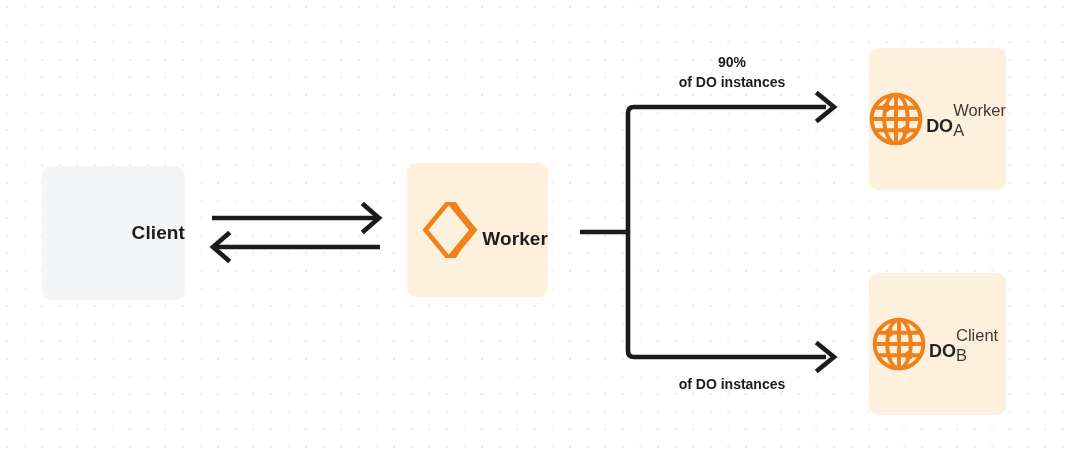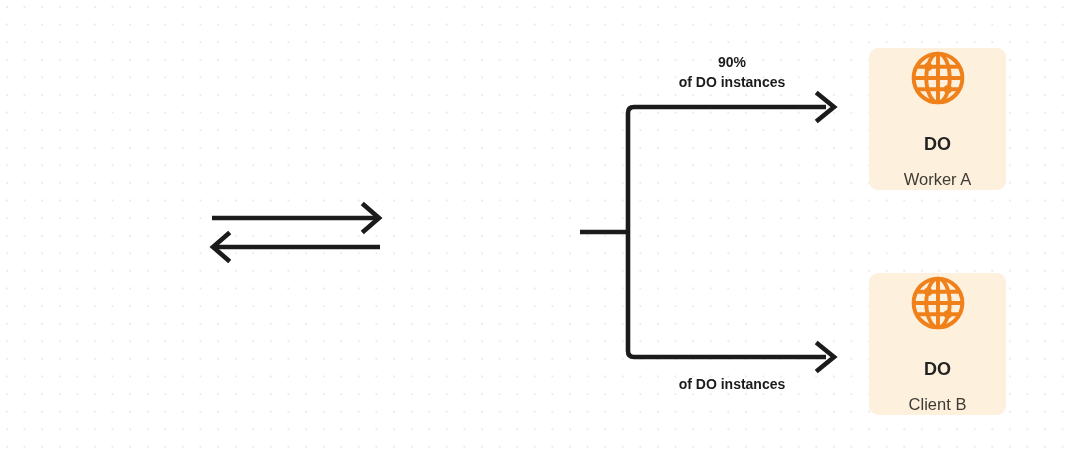--- a/index.html
+++ b/index.html
@@ -18,23 +18,23 @@
     background-size: 17.6px 17.6px;
     background-position: 6px 6px;
     overflow: hidden;
   }
 
   
   .node {
     position: absolute;
     border-radius: 9px;
     display: flex;
-    flex-direction: column;
+    flex-direction: row;
     align-items: center;
-    justify-content: space-between;
+    justify-content: flex-end;
     box-sizing: border-box;
   }
   .node-client {
     left: 42px; top: 166px;
     width: 143px; height: 134px;
     background: #f4f5f7;
   }
   .node-worker {
     left: 407px; top: 163px;
     width: 141px; height: 134px;
@@ -101,21 +101,37 @@
     white-space: nowrap;
   }
   .branch-label-top  { left: 628px; top: 52px;  width: 208px; }
   .branch-label-bot  { left: 628px; top: 374px; width: 208px; }
 </style>
 </head>
 <body>
 
 <div id="canvas">
 
+  <div class="node node-client">
+    <div class="node-title">Client</div>
+  </div>
 
+  <div class="node node-worker">
+    <div class="icon-wrap">
+      <svg width="70" height="70" viewBox="0 0 70 70" aria-hidden="true">
+
+        <path d="M33.5 7 L10.5 35 L33.5 63 L39.5 63 L16.5 35 L39.5 7 Z" fill="#f0811a"></path>
+
+        <path d="M42.5 7 L34.0 7 L57.0 35 L34.0 63 L42.5 63 L65.5 35 Z" fill="#f0811a"></path>
+
+        <path d="M53.0 7 L45.0 7 L68.0 35 L45.0 63 L53.0 63 L70.0 35 Z" fill="#f0811a" transform="translate(-9,0)"></path>
+      </svg>
+    </div>
+    <div class="node-title worker-label">Worker</div>
+  </div>
 
   <div class="node node-do-a">
     <div class="icon-wrap">
       <svg width="60" height="60" viewBox="0 0 64 64" aria-hidden="true">
         <g fill="none" stroke="#f0811a" stroke-width="4.2">
           <circle cx="32" cy="32" r="26"></circle>
           <ellipse cx="32" cy="32" rx="12.5" ry="26"></ellipse>
           <line x1="32" y1="6" x2="32" y2="58"></line>
           <line x1="9" y1="20" x2="55" y2="20"></line>
           <line x1="6" y1="32" x2="58" y2="32"></line>

